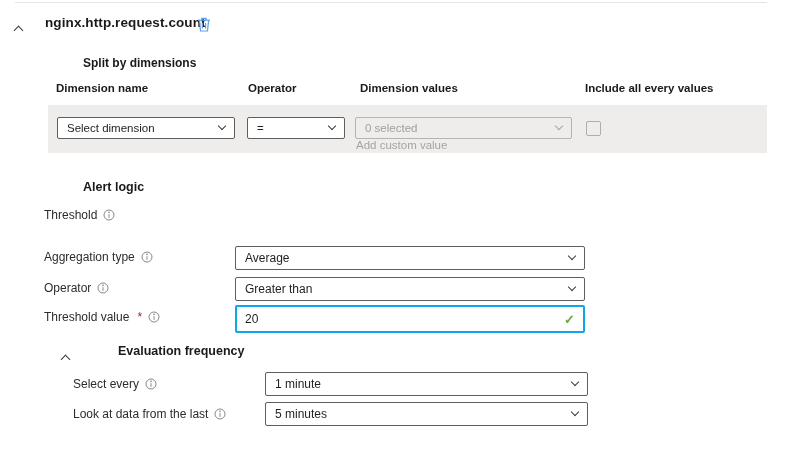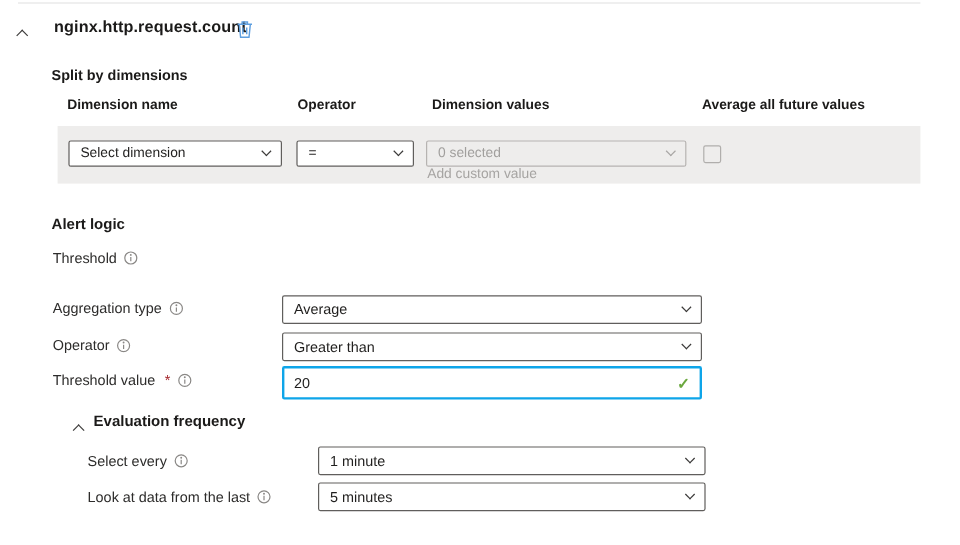--- a/index.html
+++ b/index.html
@@ -10,21 +10,21 @@
 
   
   .chev-up { display: inline-block; width: 7px; height: 7px; border-left: 1.5px solid #3b3a39; border-top: 1.5px solid #3b3a39; transform: rotate(45deg); }
   .chev-down { display: inline-block; width: 6px; height: 6px; border-right: 1.2px solid #3b3a39; border-bottom: 1.2px solid #3b3a39; transform: rotate(45deg); margin-top: -4px; flex: 0 0 auto; }
   .chev-down.dim { border-color: #a8a6a4; }
 
   .sec-title { position: absolute; left: 45px; top: 15px; font-size: 13.5px; font-weight: bold; color: #1b1a19; letter-spacing: 0.1px; }
   .collapse-btn { position: absolute; left: 15px; top: 20px; cursor: pointer; }
   .trash-btn { position: absolute; left: 196px; top: 16px; cursor: pointer; }
 
-  .h2 { position: absolute; font-size: 12px; font-weight: bold; color: #1b1a19; }
+  .h2 { position: absolute; font-size: 12px; font-weight: bold; color: #1b1a19; margin-left: 40px; }
   .col-h { position: absolute; top: 82px; font-size: 11.5px; font-weight: bold; color: #1b1a19; }
 
   .dim-row { position: absolute; left: 48px; top: 105px; width: 734px; height: 48px; background: #eeedec; }
 
   .dd { position: absolute; height: 22px; background: #fff; border: 1px solid #605e5c; border-radius: 2px;
         display: flex; align-items: center; justify-content: space-between; padding: 0 9px;
         font-size: 11.5px; color: #201f1e; cursor: pointer; }
   .dd.big { height: 24px; font-size: 12px; }
   .dd.disabled { background: transparent; border-color: #b6b3b1; color: #a19f9d; cursor: default; }
 
@@ -66,21 +66,21 @@
         <path d="M6.4 7 V12.5"></path>
         <path d="M9.6 7 V12.5"></path>
     </svg>
   </span>
 
   <div class="h2" style="left:43px; top:56px;">Split by dimensions</div>
 
   <div class="col-h" style="left:56px;">Dimension name</div>
   <div class="col-h" style="left:248px;">Operator</div>
   <div class="col-h" style="left:360px;">Dimension values</div>
-  <div class="col-h" style="left:585px;">Average all future values</div>
+  <div class="col-h" style="left:585px;">Include all every values</div>
 
   <div class="dim-row"></div>
 
   <div class="dd" style="left:57px; top:117px; width:178px;">
     <span>Select dimension</span>
     <span class="chev-down"></span>
   </div>
 
   <div class="dd" style="left:247px; top:117px; width:98px;">
     <span>=</span>

